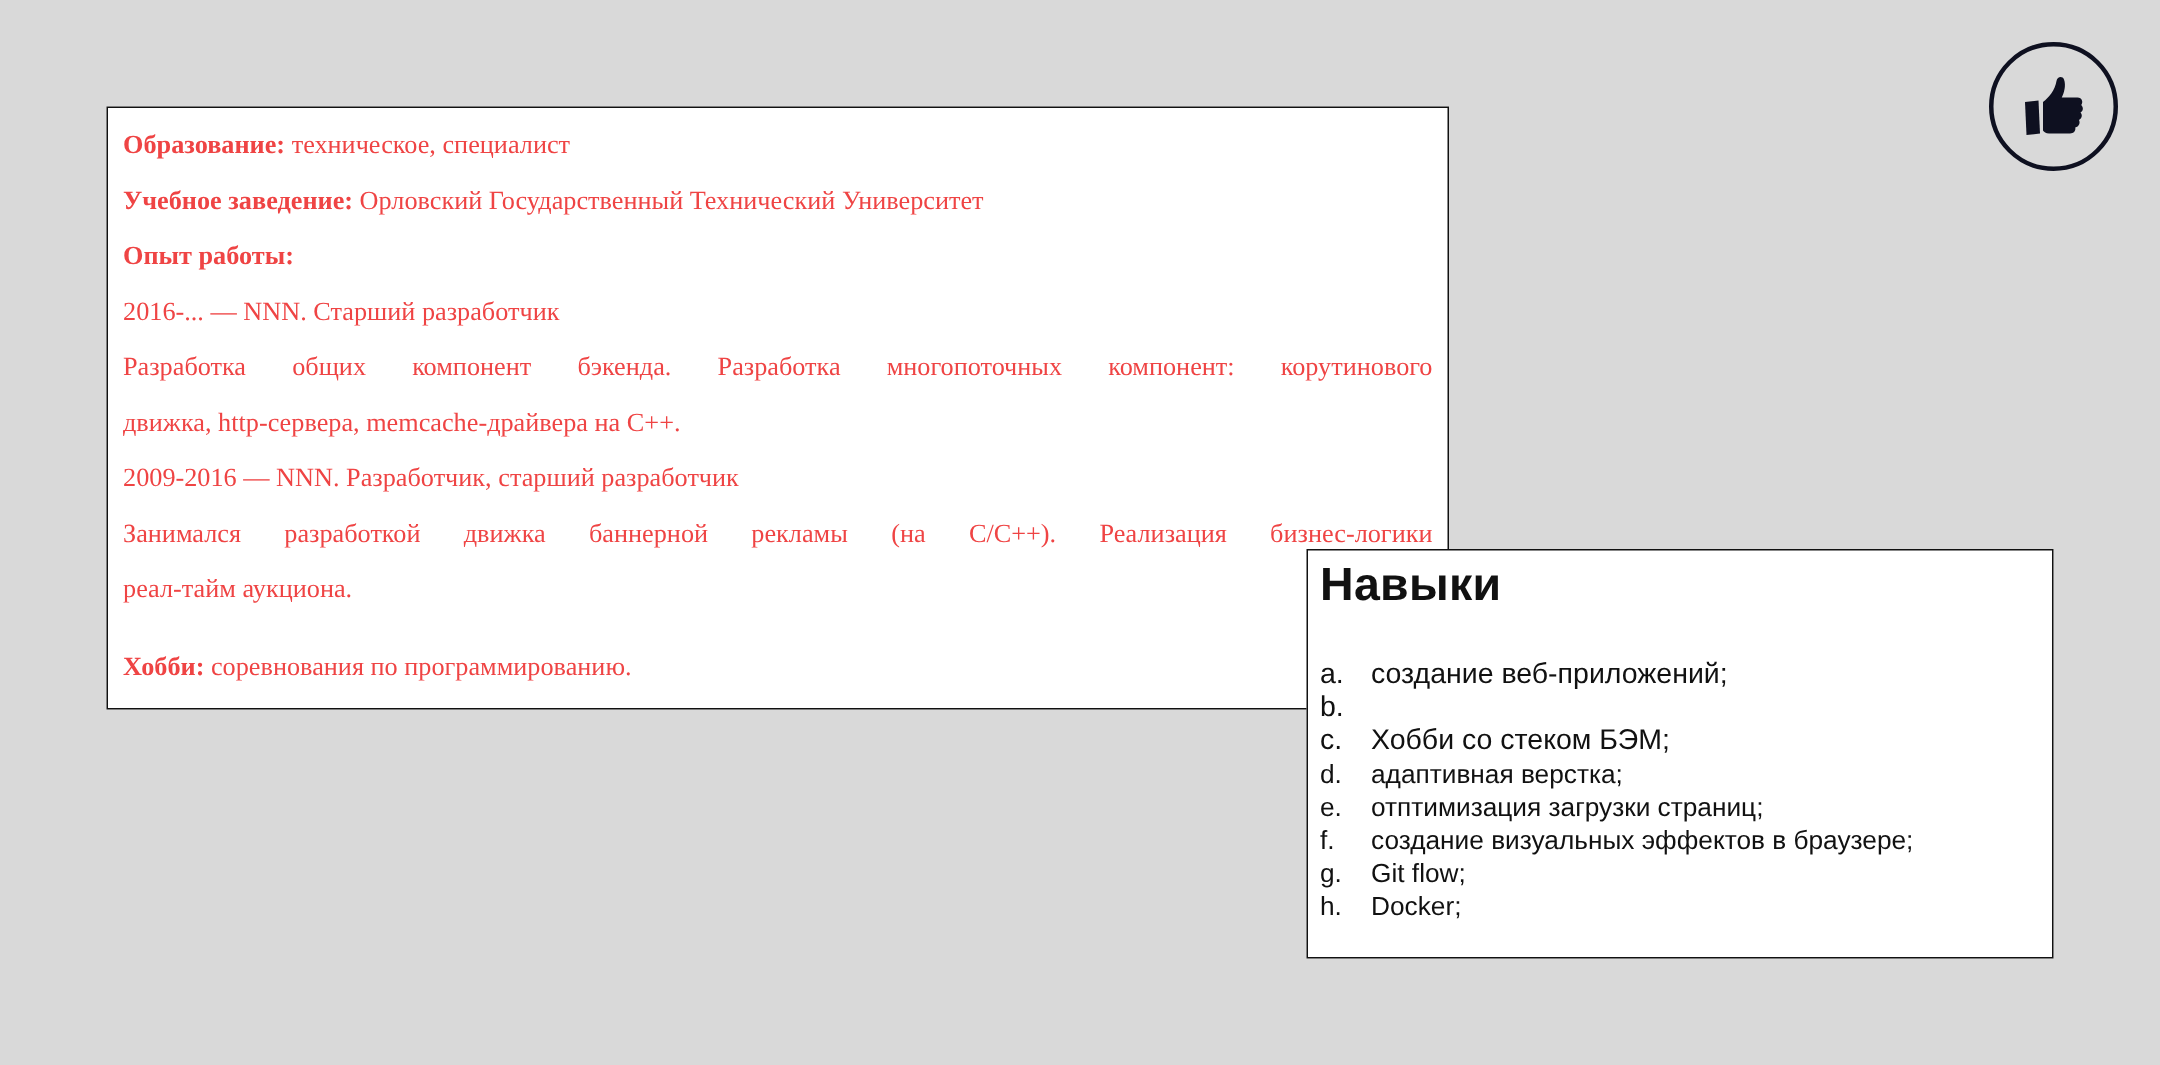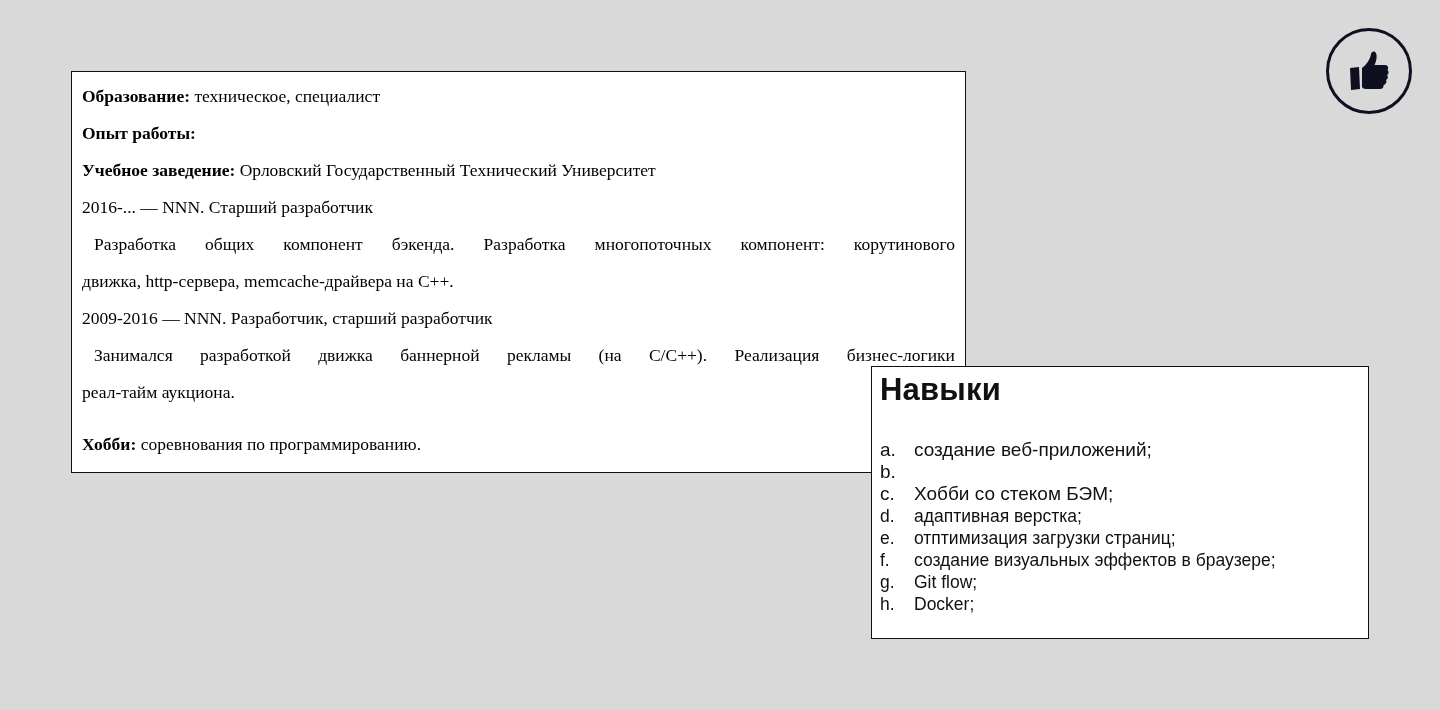--- a/index.html
+++ b/index.html
@@ -4,24 +4,24 @@
   <style>
     html, body { margin:0; padding:0; }
     body {
       width:1440px; height:710px; position:relative; overflow:hidden;
       background:#d9d9d9;
     }
     .resume-box {
       position:absolute; left:71px; top:71px; width:895px; height:402px;
       background:#ffffff; border:1px solid #111; box-sizing:border-box;
       font-family:"Liberation Serif", "DejaVu Serif", serif;
-      font-size:17.5px; color:#000000; padding:6px 10px 0 10px;
+      font-size:17.5px; color:#ef4444; padding:6px 10px 0 10px;
     }
     .resume-box p { margin:0; line-height:37px; }
-    .resume-box p.just { text-align:justify; text-align-last:justify;margin-left:12px; }
+    .resume-box p.just { text-align:justify; text-align-last:justify; }
     .resume-box p.gap { margin-top:15px; }
     .resume-box b { font-weight:bold; }
     .skills-box {
       position:absolute; left:871px; top:366px; width:498px; height:273px;
       background:#ffffff; border:1px solid #111; box-sizing:border-box;
       font-family:"Liberation Sans", "DejaVu Sans", sans-serif; color:#111;
       padding:2px 4px 0 8px;
     }
     .skills-title { font-size:31px; font-weight:bold; margin:0; line-height:42px; letter-spacing:0.2px; }
     .skills-list { list-style:none; margin:28px 0 0 0; padding:0; }
@@ -32,22 +32,22 @@
       position:absolute; left:1326px; top:28px; width:86px; height:86px;
       box-sizing:border-box; border:3px solid #0e1020; border-radius:50%;
       display:flex; align-items:center; justify-content:center;
     }
   </style>
 </head>
 <body>
 
 <div class="resume-box">
   <p><b>Образование:</b><span> техническое, специалист</span></p>
+  <p><b>Учебное заведение:</b><span> Орловский Государственный Технический Университет</span></p>
   <p><b>Опыт работы:</b></p>
-  <p><b>Учебное заведение:</b><span> Орловский Государственный Технический Университет</span></p>
   <p>2016-... — NNN. Старший разработчик</p>
   <p class="just">Разработка общих компонент бэкенда. Разработка многопоточных компонент: корутинового</p>
   <p>движка, http-сервера, memcache-драйвера на C++.</p>
   <p>2009-2016 — NNN. Разработчик, старший разработчик</p>
   <p class="just">Занимался разработкой движка баннерной рекламы (на C/C++). Реализация бизнес-логики</p>
   <p>реал-тайм аукциона.</p>
   <p class="gap"><b>Хобби:</b><span> соревнования по программированию.</span></p>
 </div>
 
 <div class="skills-box">

